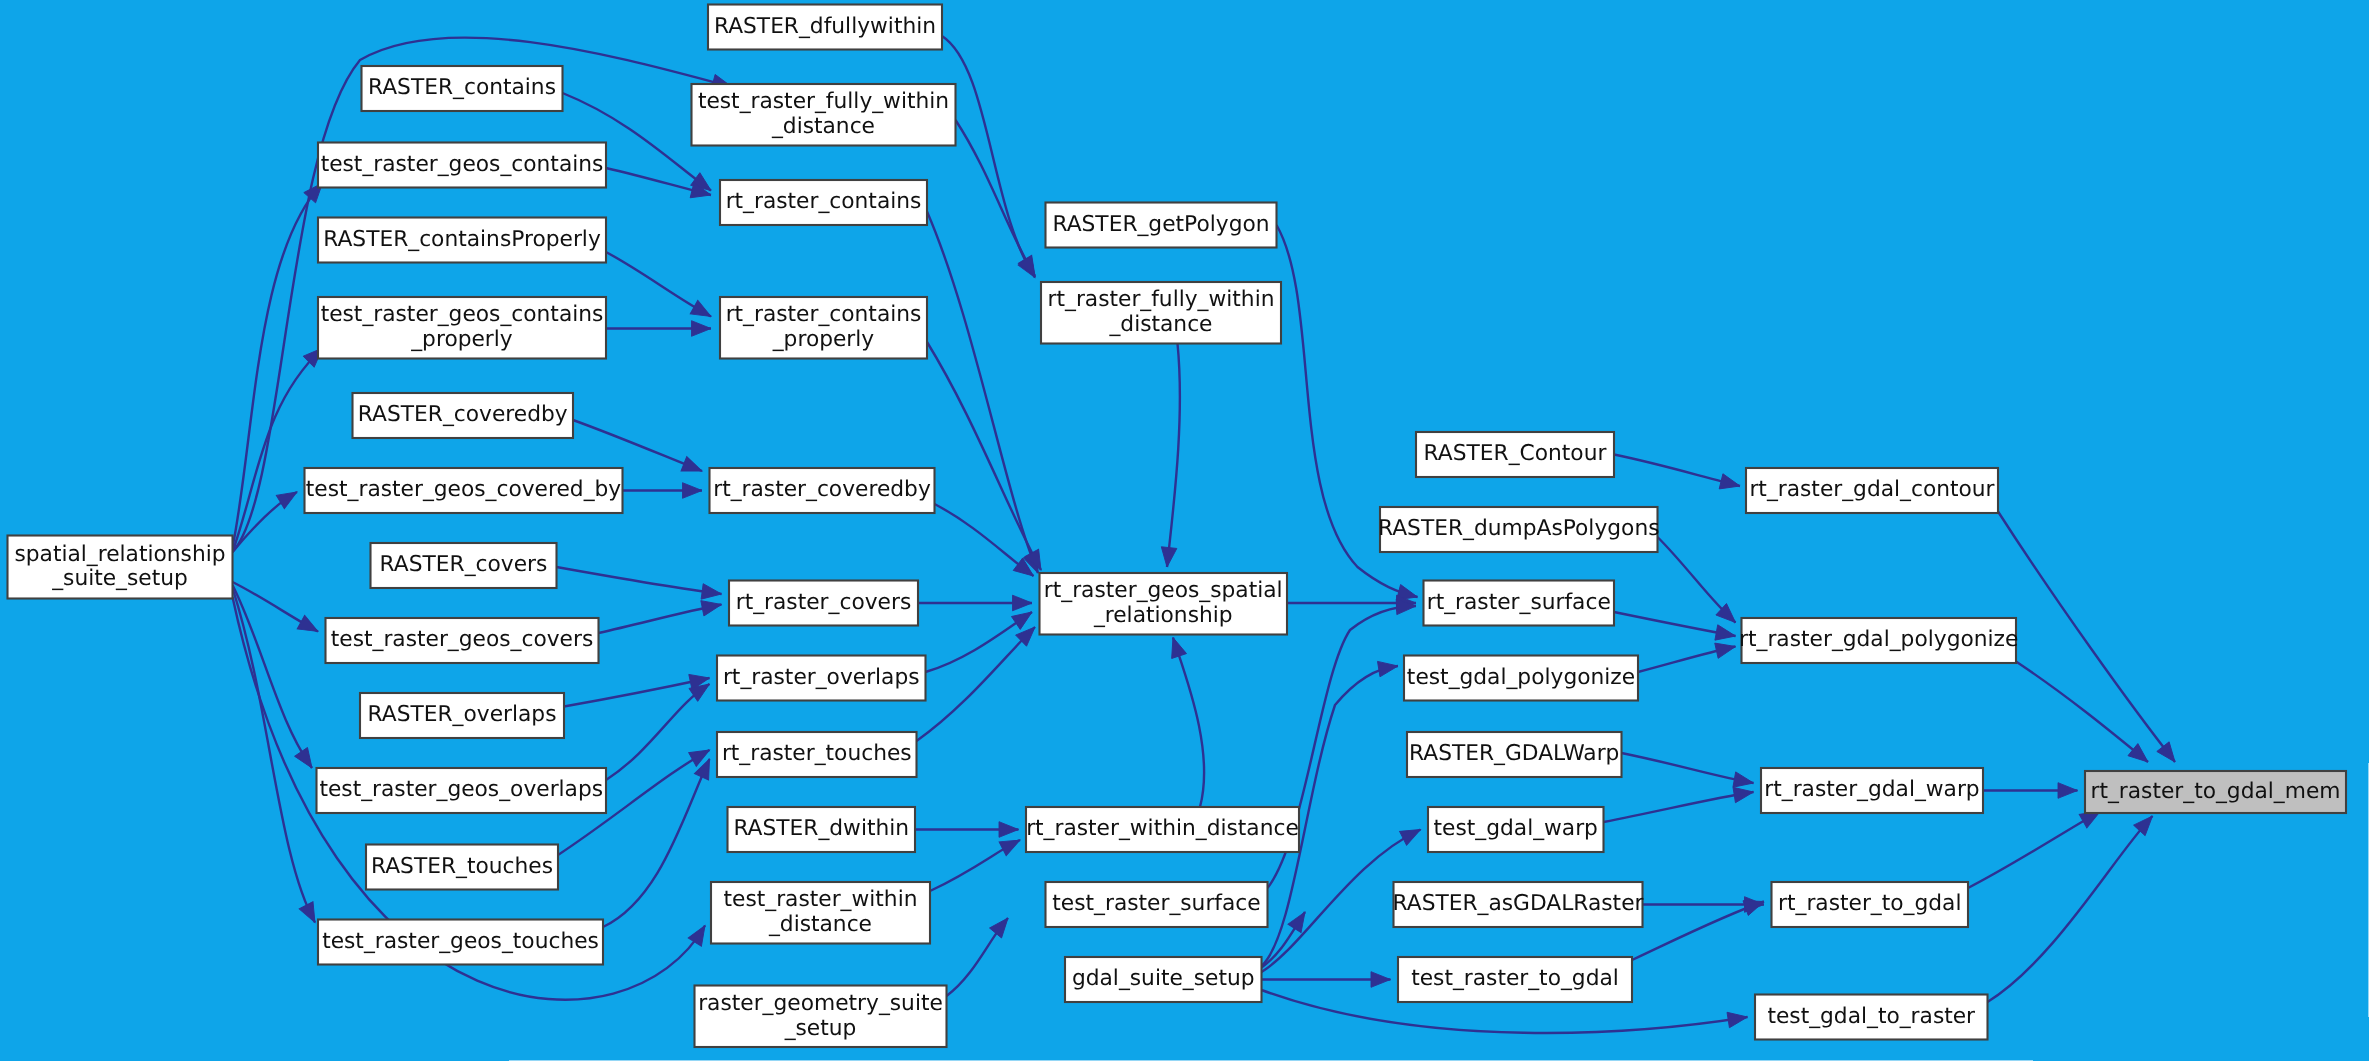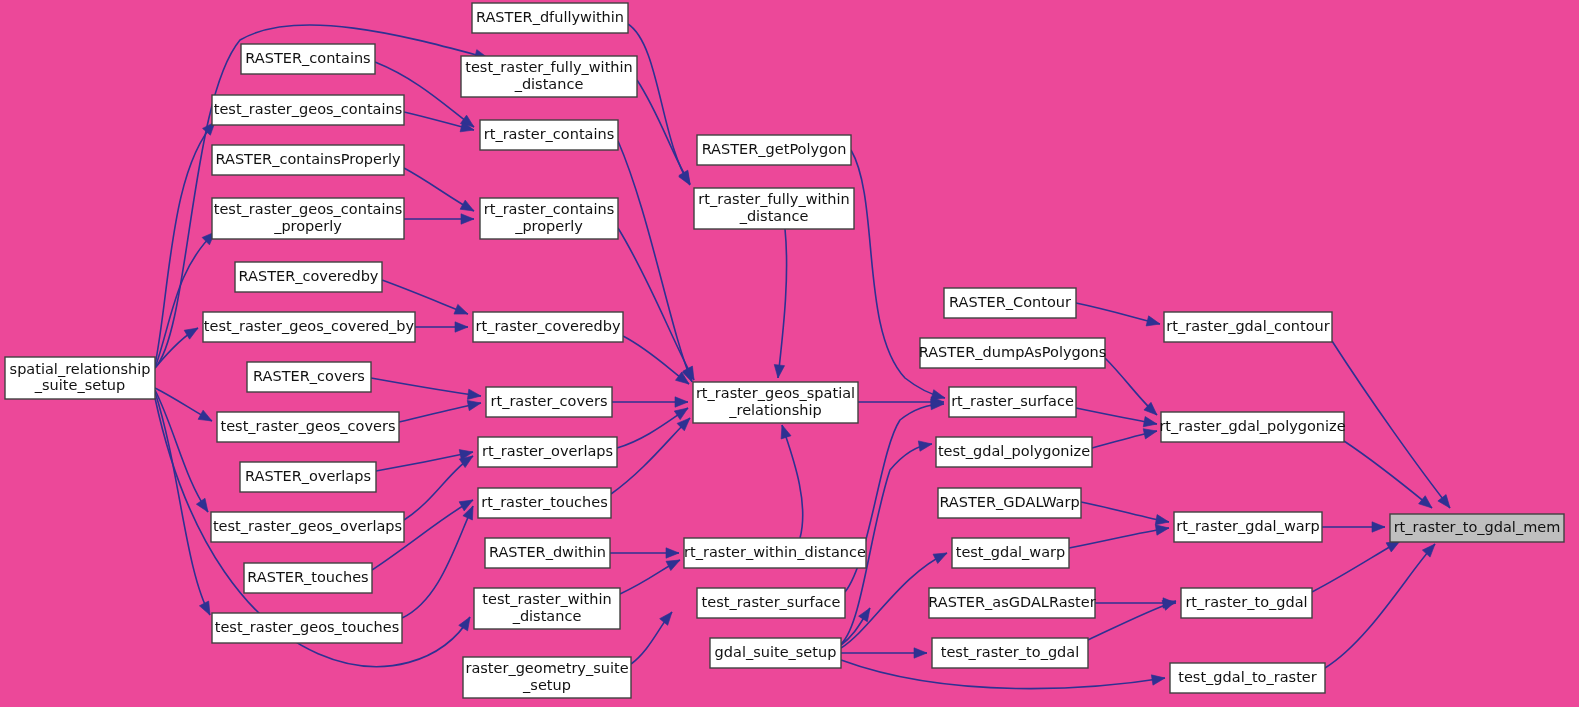--- a/index.html
+++ b/index.html
@@ -4,21 +4,21 @@
 <style>
   html, body {
     margin: 0;
     padding: 0;
     background: #ffffff;
   }
   #canvas-wrap {
     position: relative;
     width: 1579px;
     height: 707px;
-    background: #ec4899;
+    background: #0ea5e9;
     overflow: hidden;
     font-family: "DejaVu Sans", "Liberation Sans", sans-serif;
   }
   svg#graph {
     display: block;
     width: 1579px;
     height: 707px;
   }
   .edge-path {
     fill: none;

